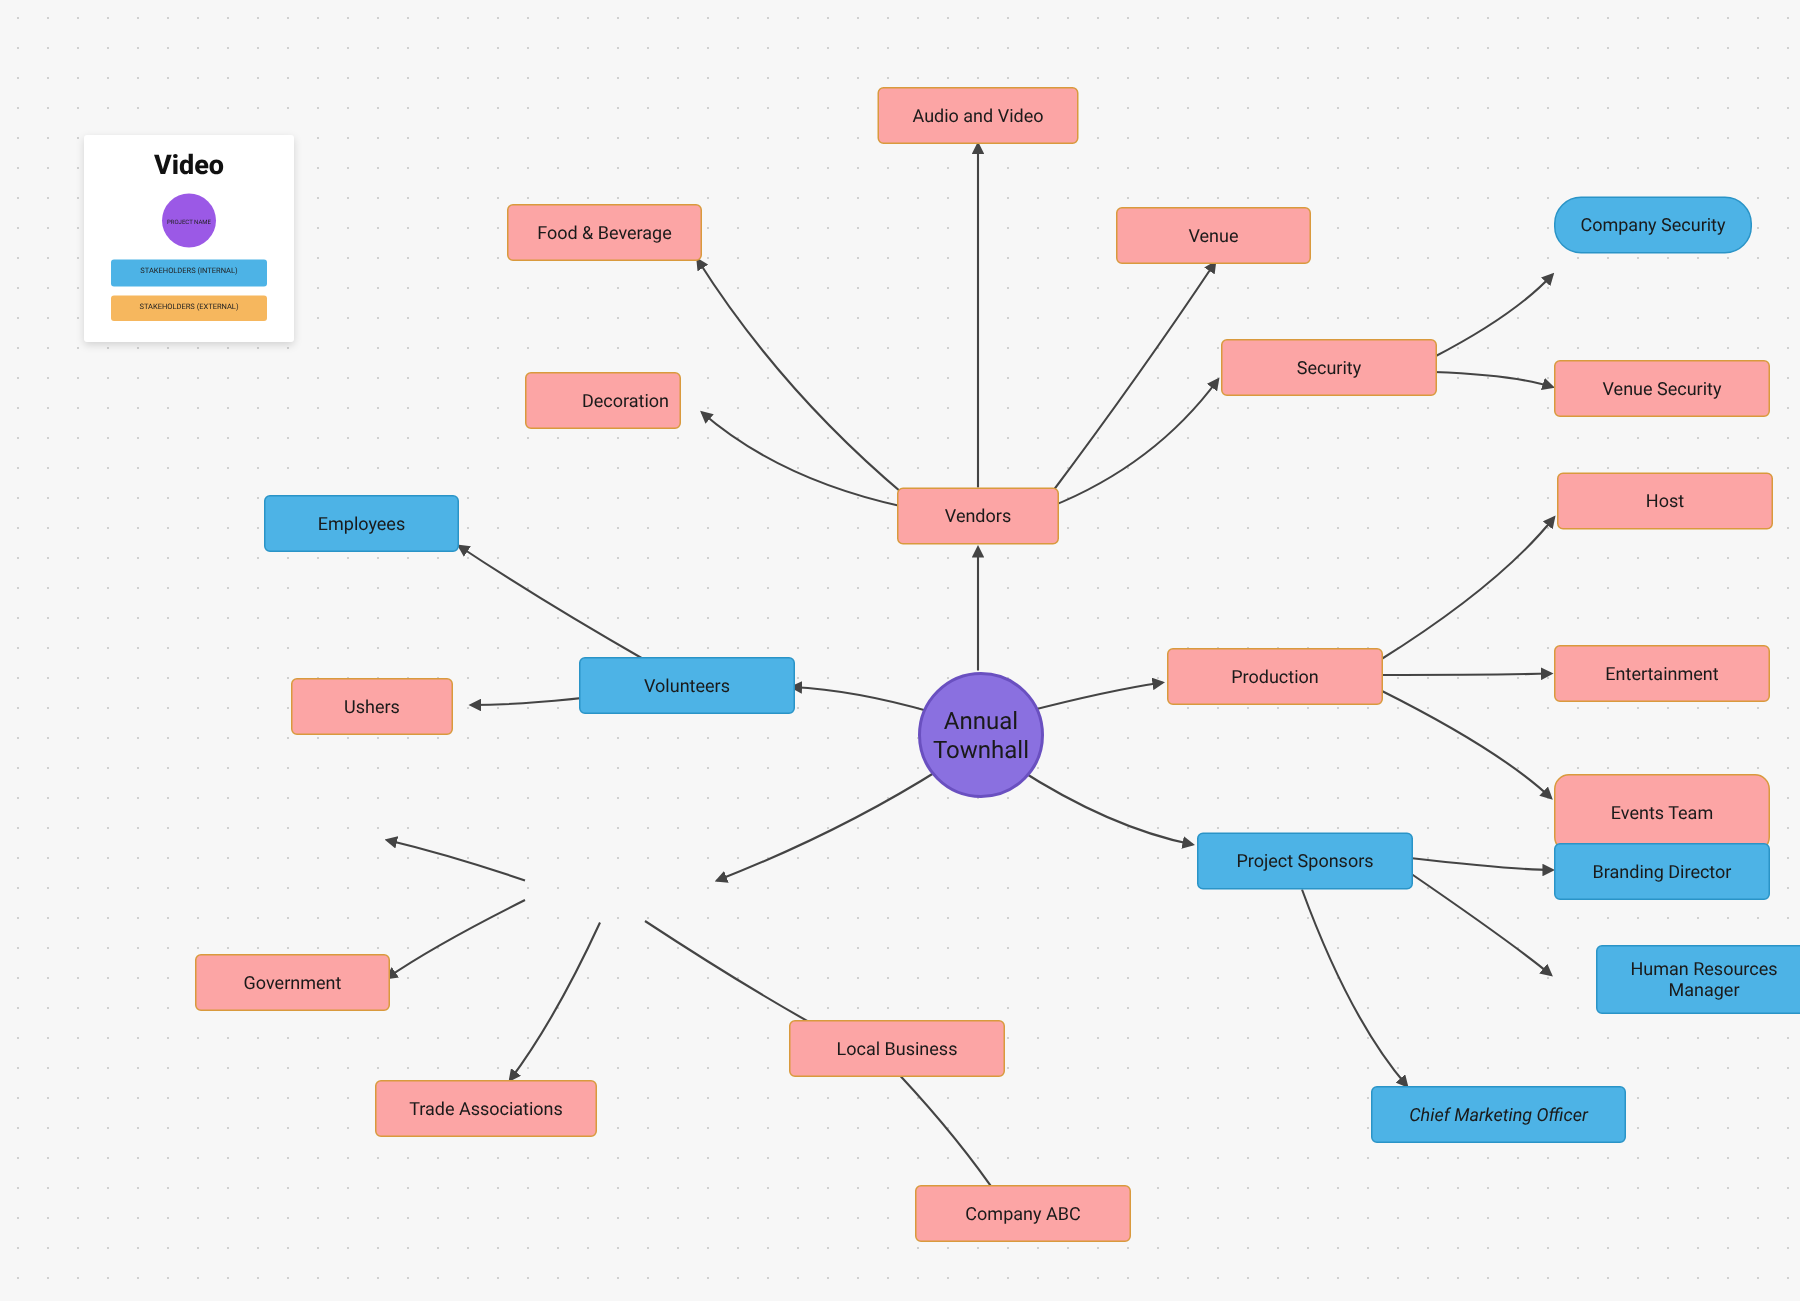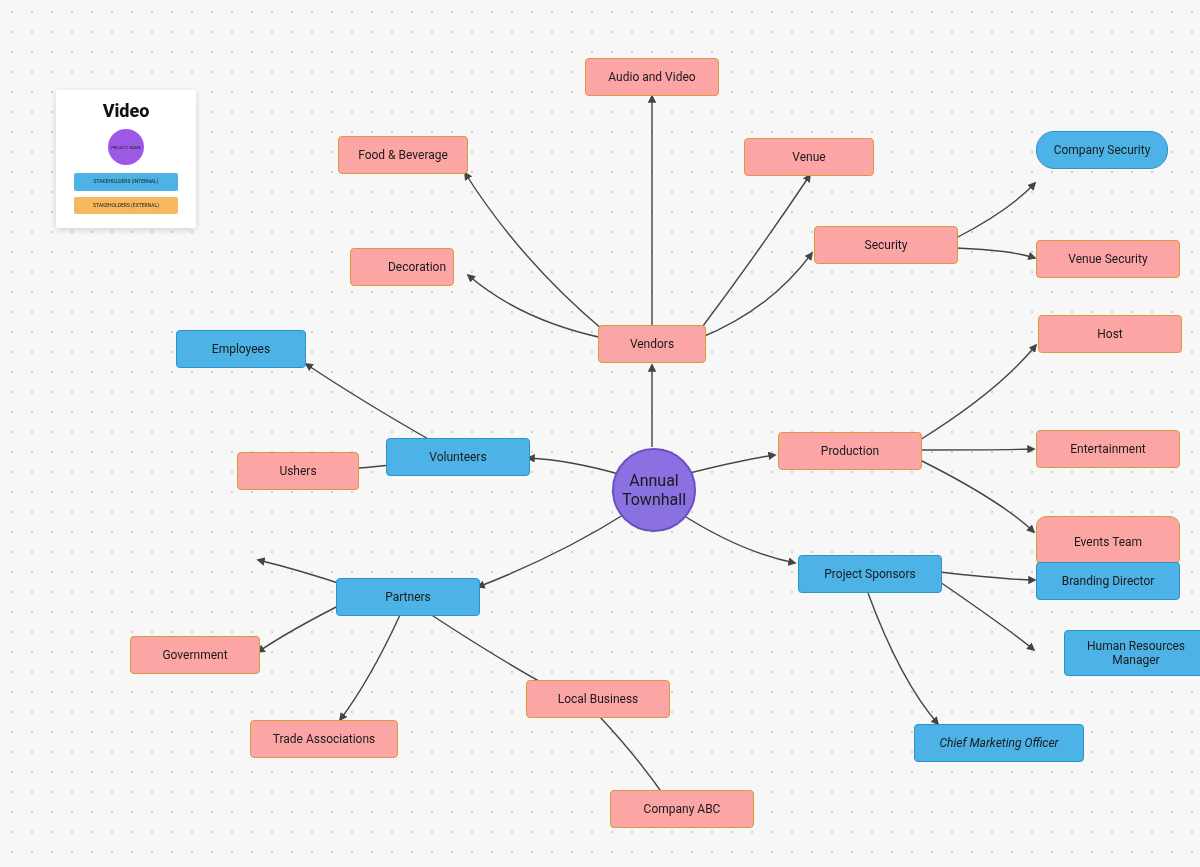--- a/index.html
+++ b/index.html
@@ -214,27 +214,24 @@
   <div class="node blue" style="left:914px; top:724px; width:170px; height:38px;font-style:italic;">
       <span>Chief Marketing Officer</span>
     </div>
 
   <div class="node blue" style="left:386px; top:438px; width:144px; height:38px;">
       <span>Volunteers</span>
     </div>
   <div class="node blue" style="left:176px; top:330px; width:130px; height:38px;">
       <span>Employees</span>
     </div>
-  <div class="node orange" style="left:194px; top:452px; width:122px; height:38px;margin-left:43px;">
+  <div class="node orange" style="left:194px; top:452px; width:108px; height:38px;">
       <span>Ushers</span>
     </div>
 
-  <div class="node blue" style="left:336px; top:578px; width:144px; height:38px;">
-      <span>Partners</span>
-    </div>
   <div class="node orange" style="left:130px; top:636px; width:130px; height:38px;">
       <span>Government</span>
     </div>
   <div class="node orange" style="left:250px; top:720px; width:148px; height:38px;">
       <span>Trade Associations</span>
     </div>
   <div class="node orange" style="left:526px; top:680px; width:144px; height:38px;">
       <span>Local Business</span>
     </div>
   <div class="node orange" style="left:610px; top:790px; width:144px; height:38px;">

